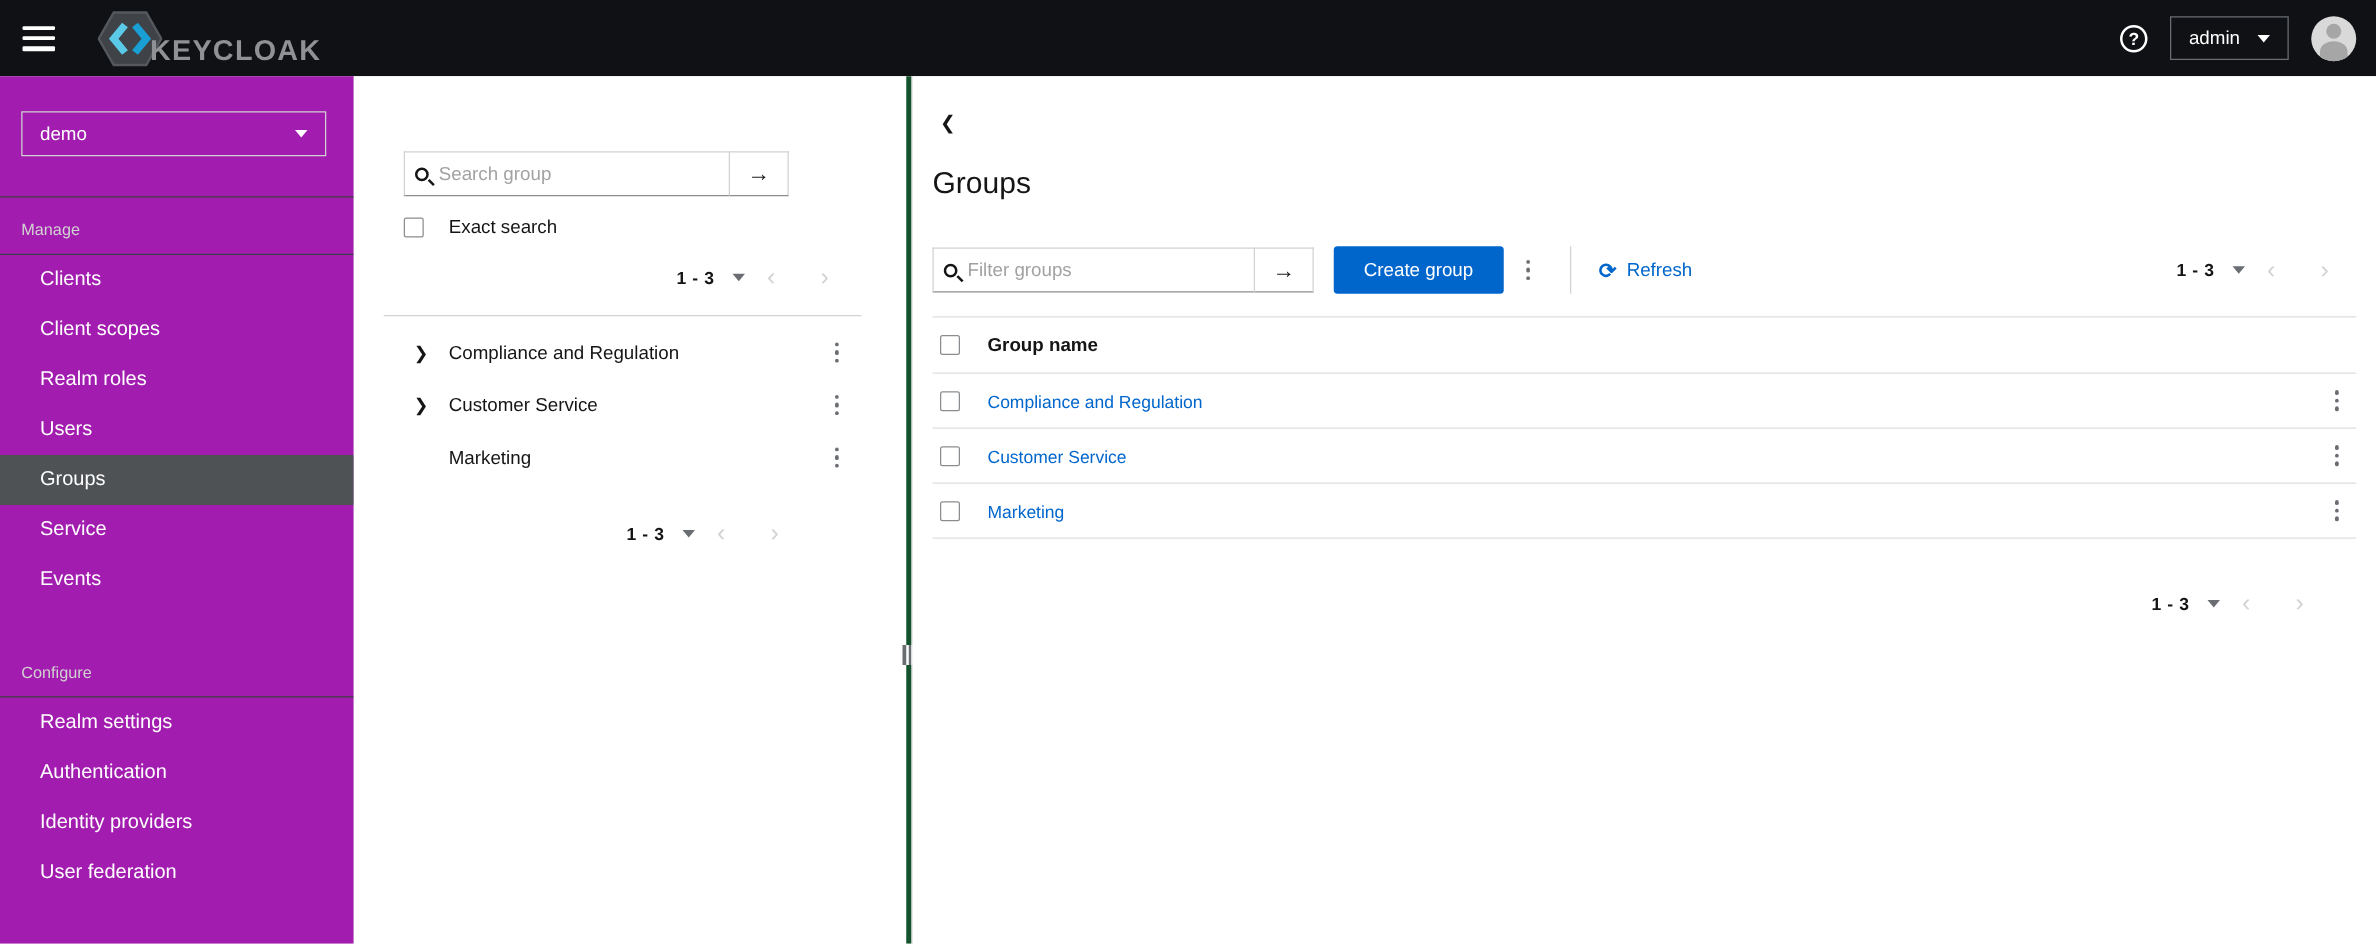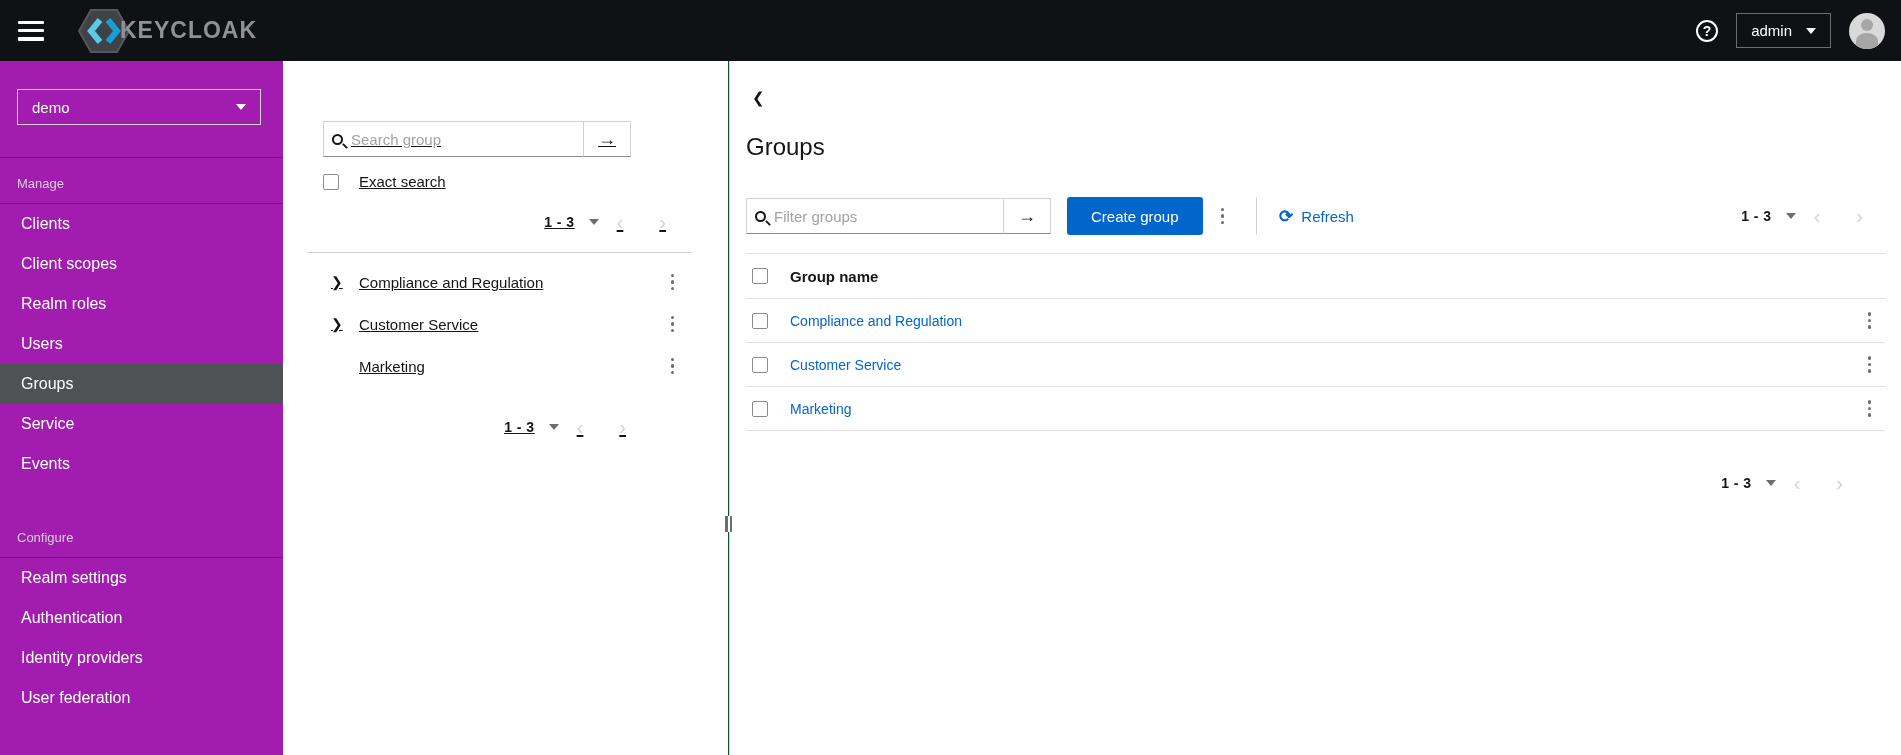--- a/index.html
+++ b/index.html
@@ -3,45 +3,45 @@
 <meta charset="utf-8">
 <style>
   * { box-sizing: border-box; margin: 0; padding: 0; }
   html,body { width:1901px; height:755px; overflow:hidden; }
   body { font-family: "Liberation Sans", sans-serif; background:#fff; color:#151515; }
 
   
   .topbar { height:61px; background:#0f1114; display:flex; align-items:center; padding:0 16px 0 14px; }
   .hamburger { width:26px; height:20px; display:flex; flex-direction:column; justify-content:space-between; cursor:pointer; margin:0 4px; }
   .hamburger span { display:block; height:3.5px; background:#fff; border-radius:1px; }
-  .brand { display:flex; align-items:center; margin-left:30px; }
+  .brand { display:flex; align-items:flex-end; margin-left:30px; }
   .brand-text { font-size:23px; font-weight:bold; letter-spacing:1px; color:#8f9194; margin-left:-10px; }
   .topbar-right { margin-left:auto; display:flex; align-items:center; gap:18px; }
   .help-icon { width:22px; height:22px; border:2px solid #fff; border-radius:50%; color:#fff; font-size:14px; font-weight:bold; display:flex; align-items:center; justify-content:center; cursor:pointer; }
   .user-menu { border:1px solid #6a6e73; color:#fff; font-size:15px; padding:8px 14px; display:flex; align-items:center; gap:14px; cursor:pointer; }
   .caret-down-white { width:0; height:0; border-left:5px solid transparent; border-right:5px solid transparent; border-top:6px solid #fff; }
   .avatar { width:36px; height:36px; border-radius:50%; background:#d9d9d9; position:relative; overflow:hidden; cursor:pointer; }
   .avatar::before { content:""; position:absolute; top:6px; left:12px; width:12px; height:12px; border-radius:50%; background:#a6a6a6; }
   .avatar::after { content:""; position:absolute; top:20px; left:7px; width:22px; height:16px; border-radius:50% 50% 0 0; background:#a6a6a6; }
 
   
   .layout { display:flex; height:694px; }
 
   
   .sidebar { width:283px; background:#a21caf; color:#fff; flex-shrink:0; display:flex; flex-direction:column; }
   .realm-area { padding:28px 22px 32px 17px; border-bottom:1px solid #3c3f42; }
   .realm-select { border:1px solid #d2d2d2; height:36px; display:flex; align-items:center; justify-content:space-between; padding:0 14px; font-size:15px; cursor:pointer; }
   .nav-section-label { font-size:13px; color:#d2d2d2; padding:18px 0 12px 17px; }
   .nav-divider { border-bottom:1px solid #3c3f42; }
-  .nav-item { font-size:16px; color:#fff; padding:11px 21px; cursor:pointer; }
+  .nav-item { font-size:16px; color:#fff; padding:11px 32px; cursor:pointer; }
   .nav-item.active { background:#4f5255; }
   .nav-gap { height:28px; }
 
   
-  .tree-panel { width:446px; flex-shrink:0; background:#fff; border-right:1px solid #14532d; position:relative; padding:60px 36px 0 40px;text-decoration:underline; }
+  .tree-panel { width:446px; flex-shrink:0; background:#fff; border-right:4px solid #14532d; position:relative; padding:60px 36px 0 40px; }
   .splitter-grip { position:absolute; right:-5px; top:455px; width:8px; height:16px; display:flex; gap:2px; cursor:col-resize; z-index:5; background:#fff; }
   .splitter-grip i { width:2.5px; height:16px; background:#6a6e73; }
 
   .search-group { display:flex; width:308px; }
   .search-box { flex:1; display:flex; align-items:center; border:1px solid #d2d2d2; border-bottom-color:#8a8d90; height:36px; padding:0 8px; }
   .search-box input { border:none; outline:none; width:100%; font-size:15px; font-family:"Liberation Sans",sans-serif; color:#151515; margin-left:8px; }
   .search-box input::placeholder { color:#a2a2a2; }
   .mag-icon { width:11px; height:11px; border:2px solid #151515; border-radius:50%; position:relative; flex-shrink:0; }
   .mag-icon::after { content:""; position:absolute; width:6px; height:2px; background:#151515; transform:rotate(45deg); left:8px; top:9px; }
   .arrow-btn { width:47px; height:36px; border:1px solid #d2d2d2; border-left:none; border-bottom-color:#8a8d90; background:#fff; font-size:18px; color:#151515; cursor:pointer; display:flex; align-items:center; justify-content:center; }

